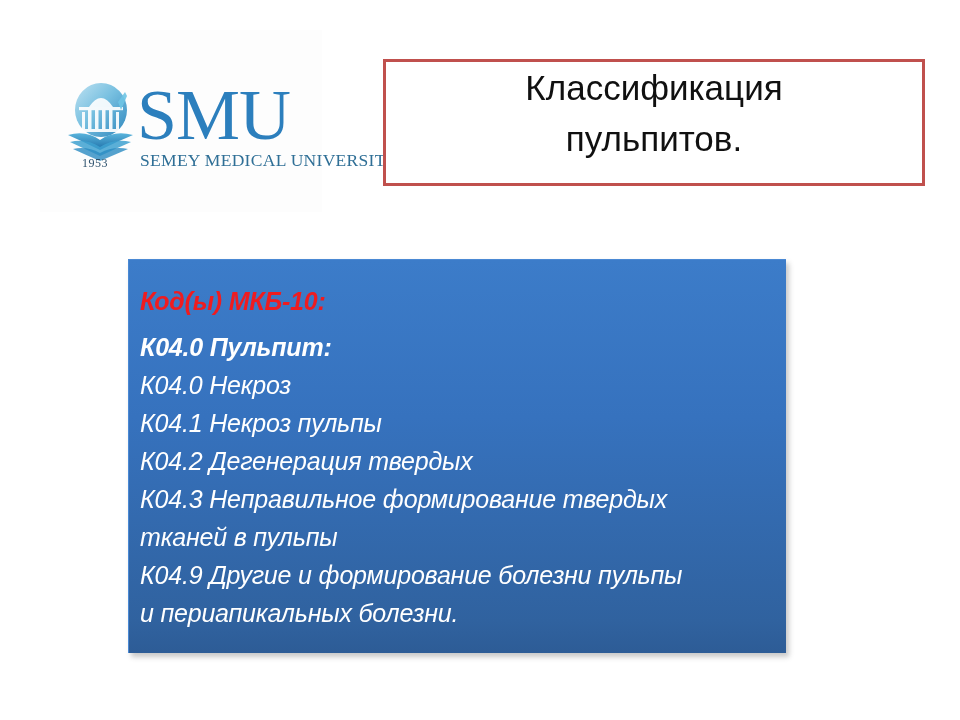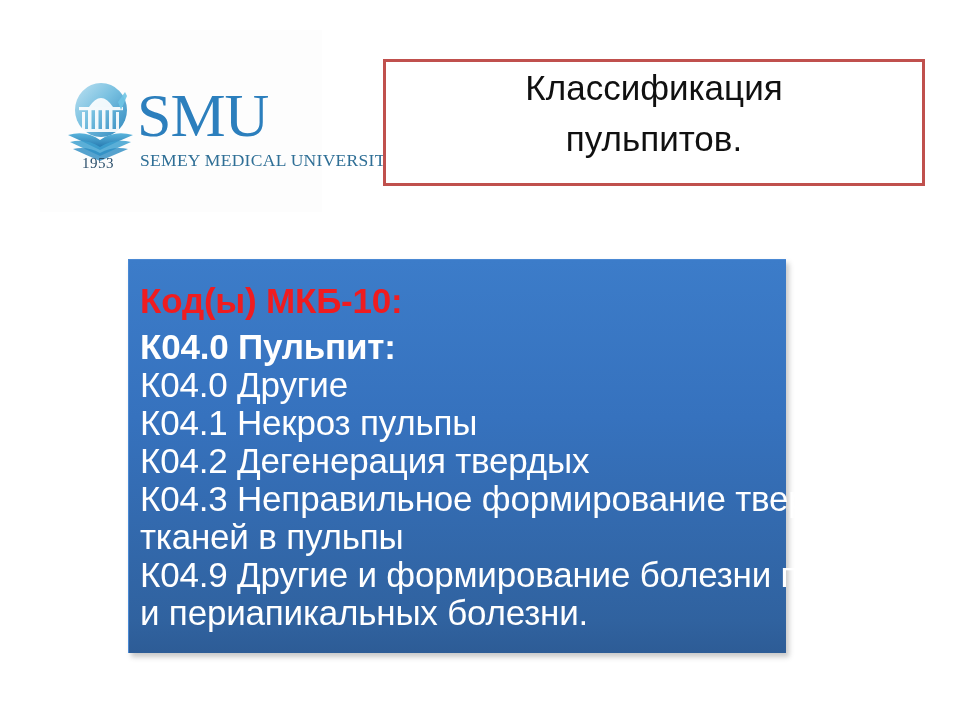--- a/index.html
+++ b/index.html
@@ -41,21 +41,21 @@
     left: 22px;
     top: 50px;
     width: 78px;
     height: 82px;
   }
   #smu-wordmark {
     position: absolute;
     left: 97px;
     top: 48px;
     font-family: "Liberation Serif", serif;
-    font-size: 62px;
+    font-size: 72px;
     line-height: 74px;
     font-weight: 400;
     color: #2c7fbd;
     letter-spacing: -1px;
     white-space: nowrap;
   }
   #smu-subtitle {
     position: absolute;
     left: 100px;
     top: 120px;
@@ -65,21 +65,21 @@
     font-weight: 400;
     color: #2f6f96;
     letter-spacing: 0.3px;
     white-space: nowrap;
   }
   #logo-year {
     position: absolute;
     left: 42px;
     top: 124px;
     font-family: "Liberation Serif", serif;
-    font-size: 15px;
+    font-size: 12px;
     line-height: 18px;
     color: #2b4f6b;
     letter-spacing: 0.5px;
   }
 
   
   #title-box {
     position: absolute;
     left: 383px;
     top: 59px;
@@ -113,25 +113,26 @@
     height: 394px;
     box-sizing: border-box;
     background: linear-gradient(to bottom, #3c7cc9 0%, #3672be 40%, #30629f 92%, #2d5c96 100%);
     border-top: 1px solid #4a89d4;
     border-left: 1px solid #4a89d4;
     box-shadow: 3px 4px 5px rgba(60, 60, 60, 0.28);
     padding: 22px 18px 18px 11px;
   }
   .line {
     font-family: "Liberation Sans", sans-serif;
-    font-size: 35px;
+    font-size: 25px;
     line-height: 38px;
     color: #ffffff;
     white-space: pre;
     letter-spacing: -0.2px;
+    font-style: italic;
   }
   .line.red {
     color: #ef1c20;
     font-weight: bold;
   }
   .line.bold {
     color: #ffffff;
     font-weight: bold;
     margin-top: 8px;
   }
@@ -190,21 +191,21 @@
   <div id="title-box">
     <div id="title-text">
       <span>Классификация</span><br>
       <span>пульпитов.</span>
     </div>
   </div>
 
   <div id="content-box">
     <div class="line red">Код(ы) МКБ-10:</div>
     <div class="line bold">К04.0 Пульпит:</div>
-    <div class="line">К04.0 Другие</div>
+    <div class="line">К04.0 Некроз</div>
     <div class="line">К04.1 Некроз пульпы</div>
     <div class="line">К04.2 Дегенерация твердых</div>
     <div class="line">К04.3 Неправильное формирование твердых</div>
     <div class="line">тканей в пульпы</div>
     <div class="line">К04.9 Другие и формирование болезни пульпы</div>
     <div class="line">и периапикальных болезни.</div>
   </div>
 
 </div>
 

